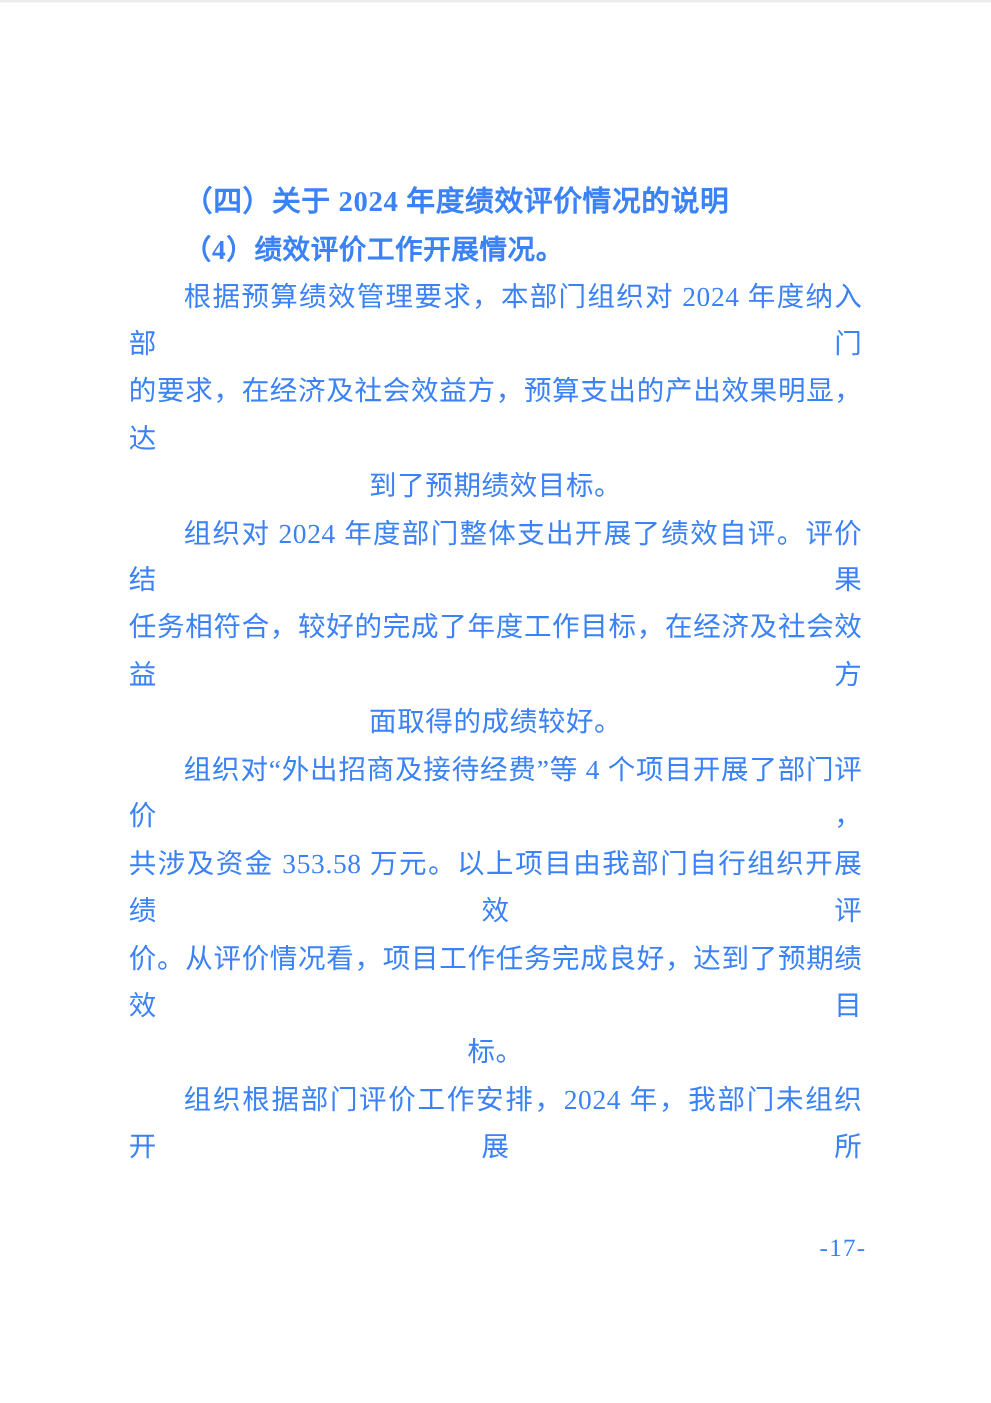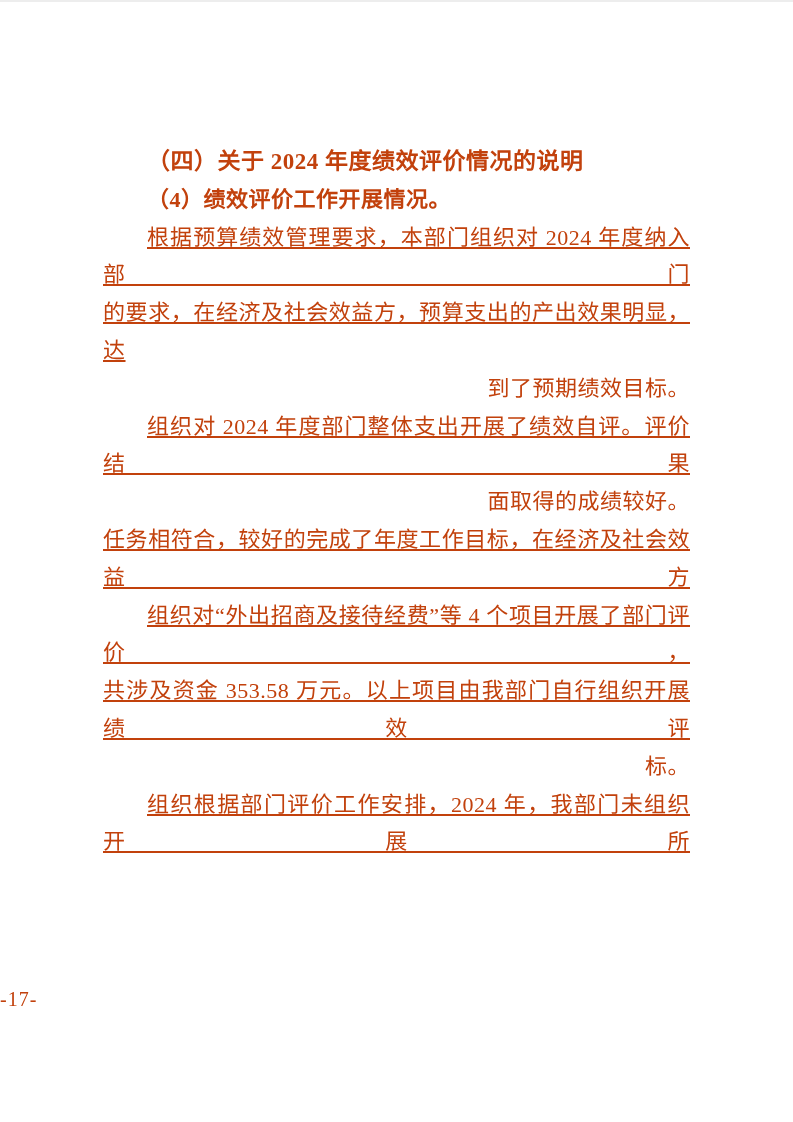--- a/index.html
+++ b/index.html
@@ -7,73 +7,74 @@
     padding: 0;
     background: #ffffff;
   }
   .page {
     position: relative;
     width: 793px;
     height: 1122px;
     background: #ffffff;
     overflow: hidden;
     font-family: "Liberation Serif", "DejaVu Serif", serif;
-    color: #c2410c;
+    color: #3b82f6;
     border-top: 2px solid #ededed;
     box-sizing: border-box;
   }
   .content {
     position: absolute;
     top: 141px;
     left: 103px;
     width: 587px;
     font-size: 22px;
     line-height: 37.8px;
     letter-spacing: 0.5px;
   }
   .heading {
     font-weight: bold;
     text-indent: 44px;
     white-space: nowrap;
   }
   .h1 { font-size: 23px; }
   .h2 { font-size: 22px; }
   .line {
-    text-align: right;
+    text-align: center;
   }
   .line.ind {
     text-indent: 44px;
   }
   .line.j {
     text-align: justify;
     text-align-last: justify;
-    text-decoration: underline;
   }
   .page-number {
     position: absolute;
     top: 986px;
     left: 0;
     right: 100px;
+    text-align: right;
     font-size: 20px;
     letter-spacing: 1px;
     font-family: "Liberation Serif", "DejaVu Serif", serif;
   }
 </style>
 </head>
 <body>
 
 <div class="page">
   <div class="content">
       <div class="heading h1">（四）关于 2024 年度绩效评价情况的说明</div>
       <div class="heading h2">（4）绩效评价工作开展情况。</div>
       <div class="line ind j">根据预算绩效管理要求，本部门组织对 2024 年度纳入部门</div>
       <div class="line j">的要求，在经济及社会效益方，预算支出的产出效果明显，达</div>
       <div class="line">到了预期绩效目标。</div>
       <div class="line ind j">组织对 2024 年度部门整体支出开展了绩效自评。评价结果</div>
+      <div class="line j">任务相符合，较好的完成了年度工作目标，在经济及社会效益方</div>
       <div class="line">面取得的成绩较好。</div>
-      <div class="line j">任务相符合，较好的完成了年度工作目标，在经济及社会效益方</div>
       <div class="line ind j">组织对“外出招商及接待经费”等 4 个项目开展了部门评价，</div>
       <div class="line j">共涉及资金 353.58 万元。以上项目由我部门自行组织开展绩效评</div>
+      <div class="line j">价。从评价情况看，项目工作任务完成良好，达到了预期绩效目</div>
       <div class="line">标。</div>
       <div class="line ind j">组织根据部门评价工作安排，2024 年，我部门未组织开展所</div>
     </div>
   <div class="page-number">-17-</div>
 </div>
 
 </body></html>

